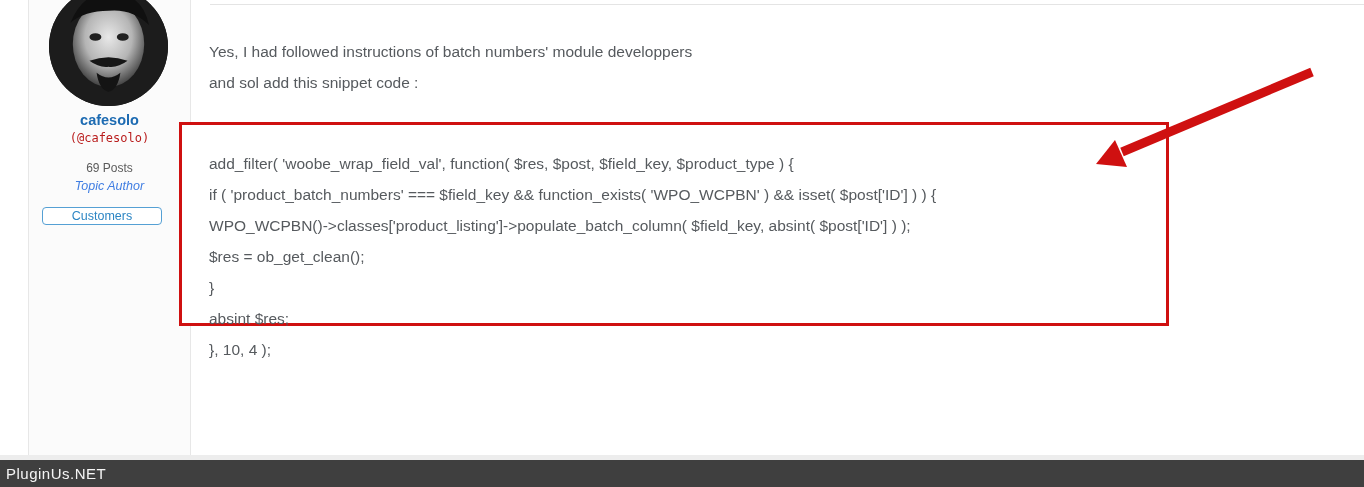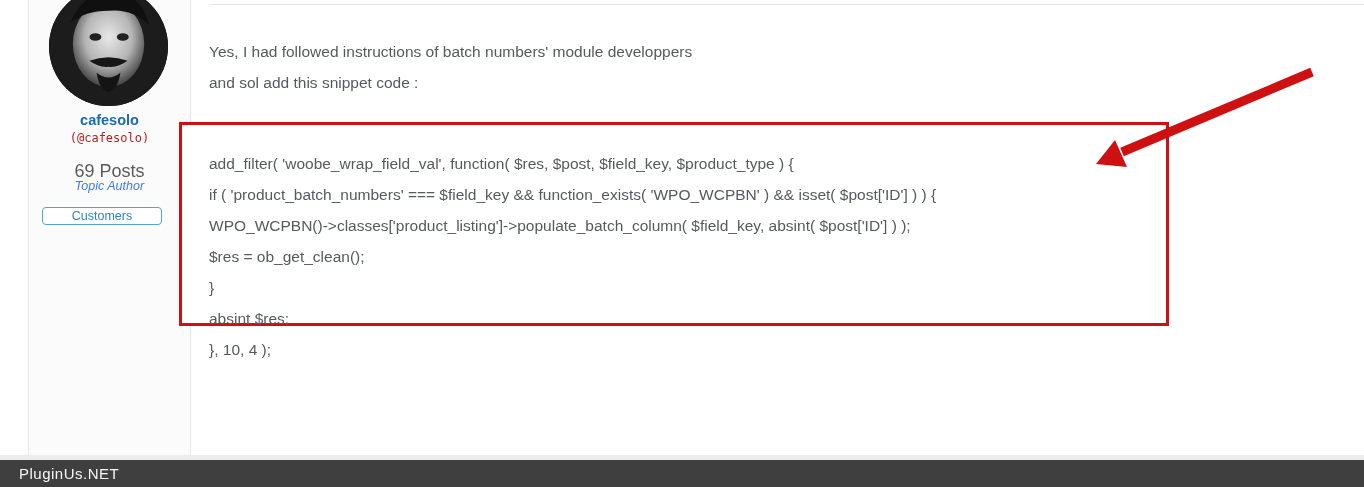--- a/index.html
+++ b/index.html
@@ -45,21 +45,21 @@
     left: 0; top: 131px; width: 100%;
     text-align: center;
     font-family: "DejaVu Sans Mono", monospace;
     font-size: 12px;
     color: #b91c1c;
   }
   .postcount {
     position: absolute;
     left: 0; top: 161px; width: 100%;
     text-align: center;
-    font-size: 18px;
+    font-size: 12px;
     color: #5b5b5b;
   }
   .topic-author {
     position: absolute;
     left: 0; top: 179px; width: 100%;
     text-align: center;
     font-size: 12.5px;
     font-style: italic;
     color: #3f7de2;
   }
@@ -129,21 +129,21 @@
   }
   .footer-bar {
     position: absolute;
     left: 0; top: 460px;
     width: 100%; height: 27px;
     background: #3f3f3f;
     display: flex;
     align-items: center;
   }
   .watermark {
-    margin-left: 19px;
+    margin-left: 6px;
     font-size: 15px;
     letter-spacing: 0.5px;
     color: #f5f5f5;
   }
 </style>
 </head>
 <body>
 
 <div class="page">
 

